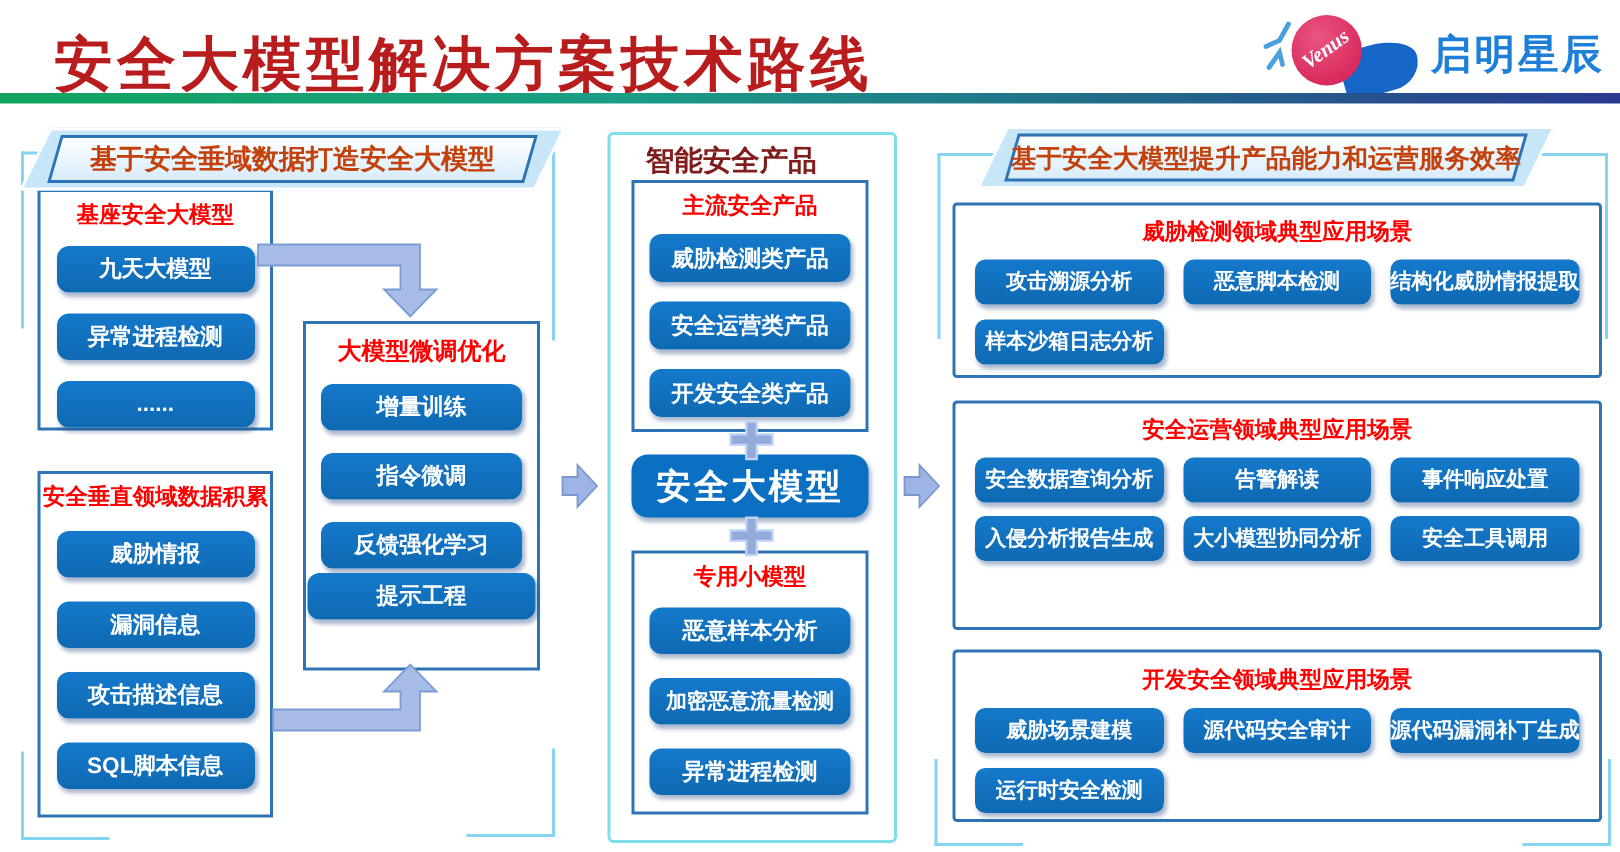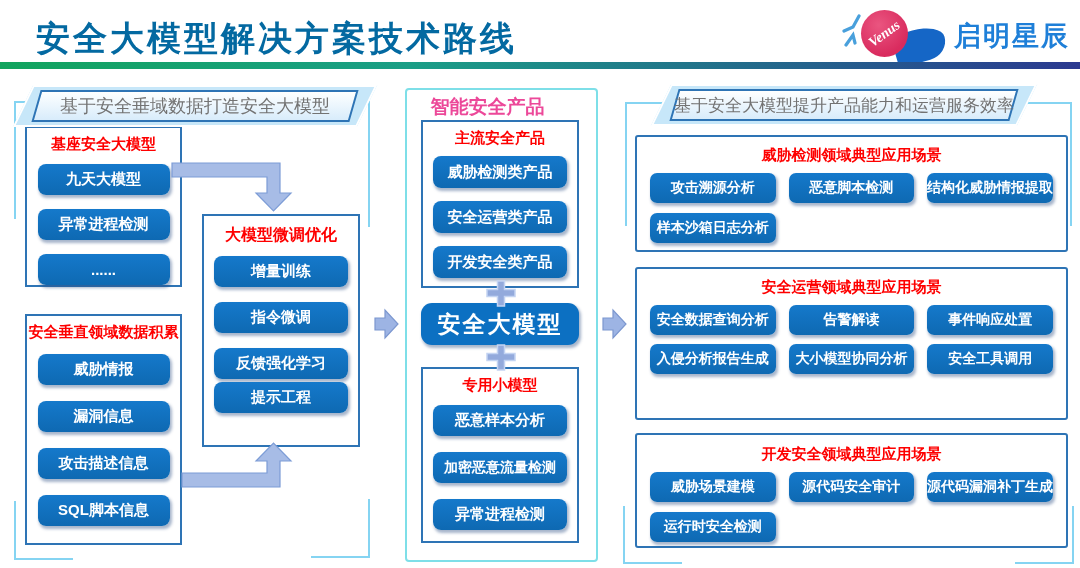--- a/index.html
+++ b/index.html
@@ -1,19 +1,19 @@
 <!DOCTYPE html>
 <html><head>
 <meta charset="utf-8">
 <style>
   html,body { margin:0; padding:0; background:#ffffff; }
   body { font-family:"Liberation Sans","DejaVu Sans",sans-serif; }
   .stage { position:relative; width:1080px; height:568px; background:#fff; overflow:hidden; }
 
-  .slide-title { position:absolute; left:36px; top:16px; font-size:34px; font-weight:bold; color:#0369a1; letter-spacing:3px; white-space:nowrap; }
+  .slide-title { position:absolute; left:36px; top:16px; font-size:39px; font-weight:bold; color:#b91c1c; letter-spacing:3px; white-space:nowrap; }
   .gradient-bar { position:absolute; left:0; top:62px; width:1080px; height:7px;
                   background:linear-gradient(90deg,#12A45E 0%,#1A9E86 38%,#2B3990 100%); }
 
   
   .logo { position:absolute; left:842px; top:5px; width:232px; height:58px; }
   .logo-star { position:absolute; left:0; top:8px; }
   .logo-swoosh { position:absolute; left:52px; top:24px; width:52px; height:33px; background:#1566C6;
                  border-radius:12% 88% 60% 40% / 14% 70% 86% 30%; transform:rotate(-16deg); }
   .logo-circle { position:absolute; left:19px; top:5px; width:47px; height:47px; border-radius:50%;
                  background:radial-gradient(circle at 38% 32%, #EA5580, #D92B5E 70%); display:flex; align-items:center; justify-content:center; }
@@ -21,21 +21,21 @@
                 font-size:14px; transform:rotate(-36deg); }
   .logo-brand { position:absolute; left:112px; top:13px; font-size:27px; font-weight:bold; color:#1E7FD8; letter-spacing:2px; white-space:nowrap; }
 
   
   .banner { position:absolute; height:32px; z-index:2; }
   .banner .b-out { position:absolute; left:-13px; right:-13px; top:-5px; bottom:-5px; transform:skewX(-26deg);
                    background:#C7E7F9; border:2px solid #ffffff; }
   .banner .b-in { position:absolute; left:0; right:0; top:0; bottom:0; transform:skewX(-16deg);
                   background:linear-gradient(180deg,#FEFFFF 0%,#D8ECFB 100%); border:2px solid #2E74B5; }
   .banner .b-label { position:relative; z-index:2; display:flex; height:100%; align-items:center; justify-content:center;
-                     font-weight:normal; color:#737373; white-space:nowrap; }
+                     font-weight:bold; color:#c2410c; white-space:nowrap; }
 
   
   .bracket { position:absolute; z-index:0; }
   .br-tl { border-top:2px solid #85D4F2; border-left:2px solid #85D4F2; }
   .br-tr { border-top:2px solid #85D4F2; border-right:2px solid #85D4F2; }
   .br-bl { border-bottom:2px solid #85D4F2; border-left:2px solid #85D4F2; }
   .br-br { border-bottom:2px solid #85D4F2; border-right:2px solid #85D4F2; }
 
   
   .box { position:absolute; background:#fff; border:2px solid #2E74B5; box-sizing:border-box;
@@ -43,21 +43,21 @@
   .box-title { color:#FE0000; font-weight:bold; white-space:nowrap; line-height:1.2; }
   .node { background:linear-gradient(180deg,#1579CB 0%,#0E69B2 100%); color:#fff; font-weight:bold; font-size:15px;
           height:31px; border-radius:8px; display:flex; align-items:center; justify-content:center; white-space:nowrap;
           box-shadow:1.5px 2.5px 3px rgba(35,70,125,.40); box-sizing:border-box; flex:none; }
   .node-sm { font-size:14px; height:30px; border-radius:7px; }
 
   .grid2 { display:grid; grid-template-columns:1fr 1fr 1fr; column-gap:13px; width:100%; padding:0 13px; box-sizing:border-box; }
 
   .mid-wrap { position:absolute; left:405px; top:88px; width:193px; height:474px; background:#fff;
               border:2px solid #7EDFE8; border-radius:4px; box-sizing:border-box; z-index:1; }
-  .mid-title { position:absolute; left:405px; top:94px; width:165px; text-align:center; color:#ec4899;
+  .mid-title { position:absolute; left:405px; top:94px; width:165px; text-align:center; color:#7f1d1d;
                font-size:19px; font-weight:bold; z-index:2; white-space:nowrap; }
   .big-model { position:absolute; left:421px; top:303px; width:158px; height:42px; background:#0C70C2; border-radius:11px;
                display:flex; align-items:center; justify-content:center; color:#ffffff; font-size:23px; font-weight:bold;
                letter-spacing:2px; z-index:2; box-shadow:1.5px 2.5px 3px rgba(35,70,125,.40); white-space:nowrap; }
 
   .overlay { position:absolute; left:0; top:0; width:1080px; height:568px; z-index:3; pointer-events:none; }
 </style>
 </head>
 <body>
 
@@ -97,21 +97,21 @@
     <div class="node" style="width:132px;margin-bottom:14px;">九天大模型</div>
     <div class="node" style="width:132px;margin-bottom:14px;">异常进程检测</div>
     <div class="node" style="width:132px;">......</div>
   </div>
 
   <div class="box" style="left:202px;top:214px;width:158px;height:233px;padding-top:9px;">
     <div class="box-title" style="font-size:16px;margin-bottom:12px;">大模型微调优化</div>
     <div class="node" style="width:134px;margin-bottom:15px;">增量训练</div>
     <div class="node" style="width:134px;margin-bottom:15px;font-family:Liberation Serif, serif;">指令微调</div>
     <div class="node" style="width:134px;margin-bottom:3px;">反馈强化学习</div>
-    <div class="node" style="width:134px;text-align:right;">提示工程</div>
+    <div class="node" style="width:152px;text-align:right;">提示工程</div>
   </div>
 
   <div class="box" style="left:25px;top:314px;width:157px;height:231px;padding-top:7px;">
     <div class="box-title" style="font-size:15px;margin-bottom:13px;">安全垂直领域数据积累</div>
     <div class="node" style="width:132px;margin-bottom:16px;">威胁情报</div>
     <div class="node" style="width:132px;margin-bottom:16px;">漏洞信息</div>
     <div class="node" style="width:132px;margin-bottom:16px;">攻击描述信息</div>
     <div class="node" style="width:132px;">SQL脚本信息</div>
   </div>
 

